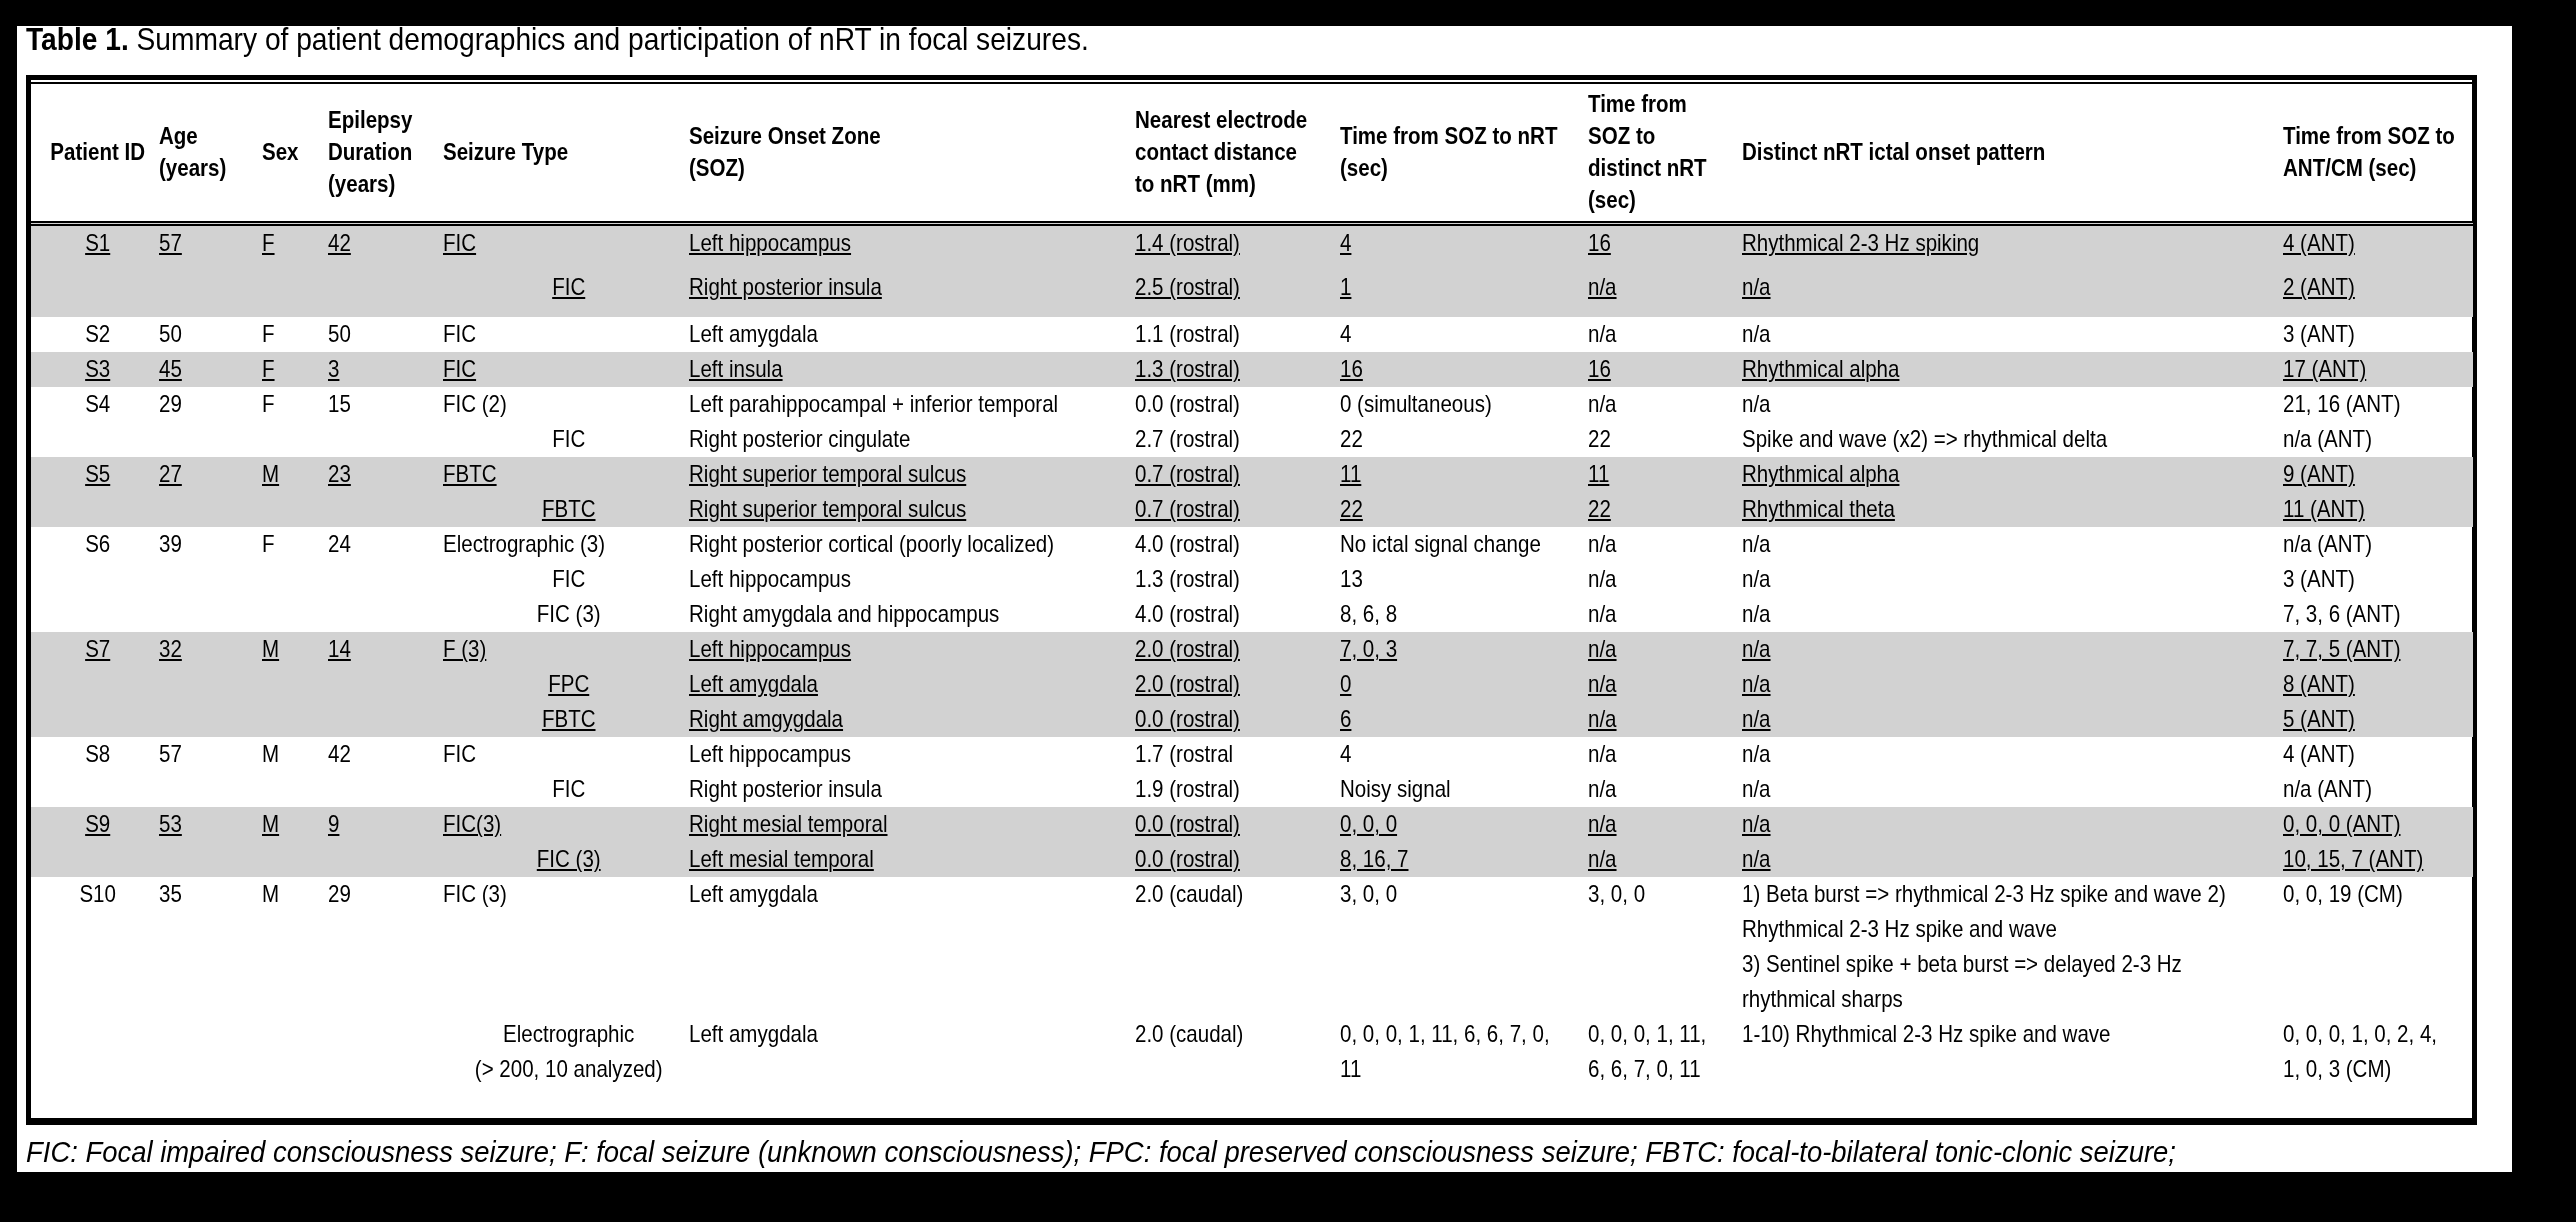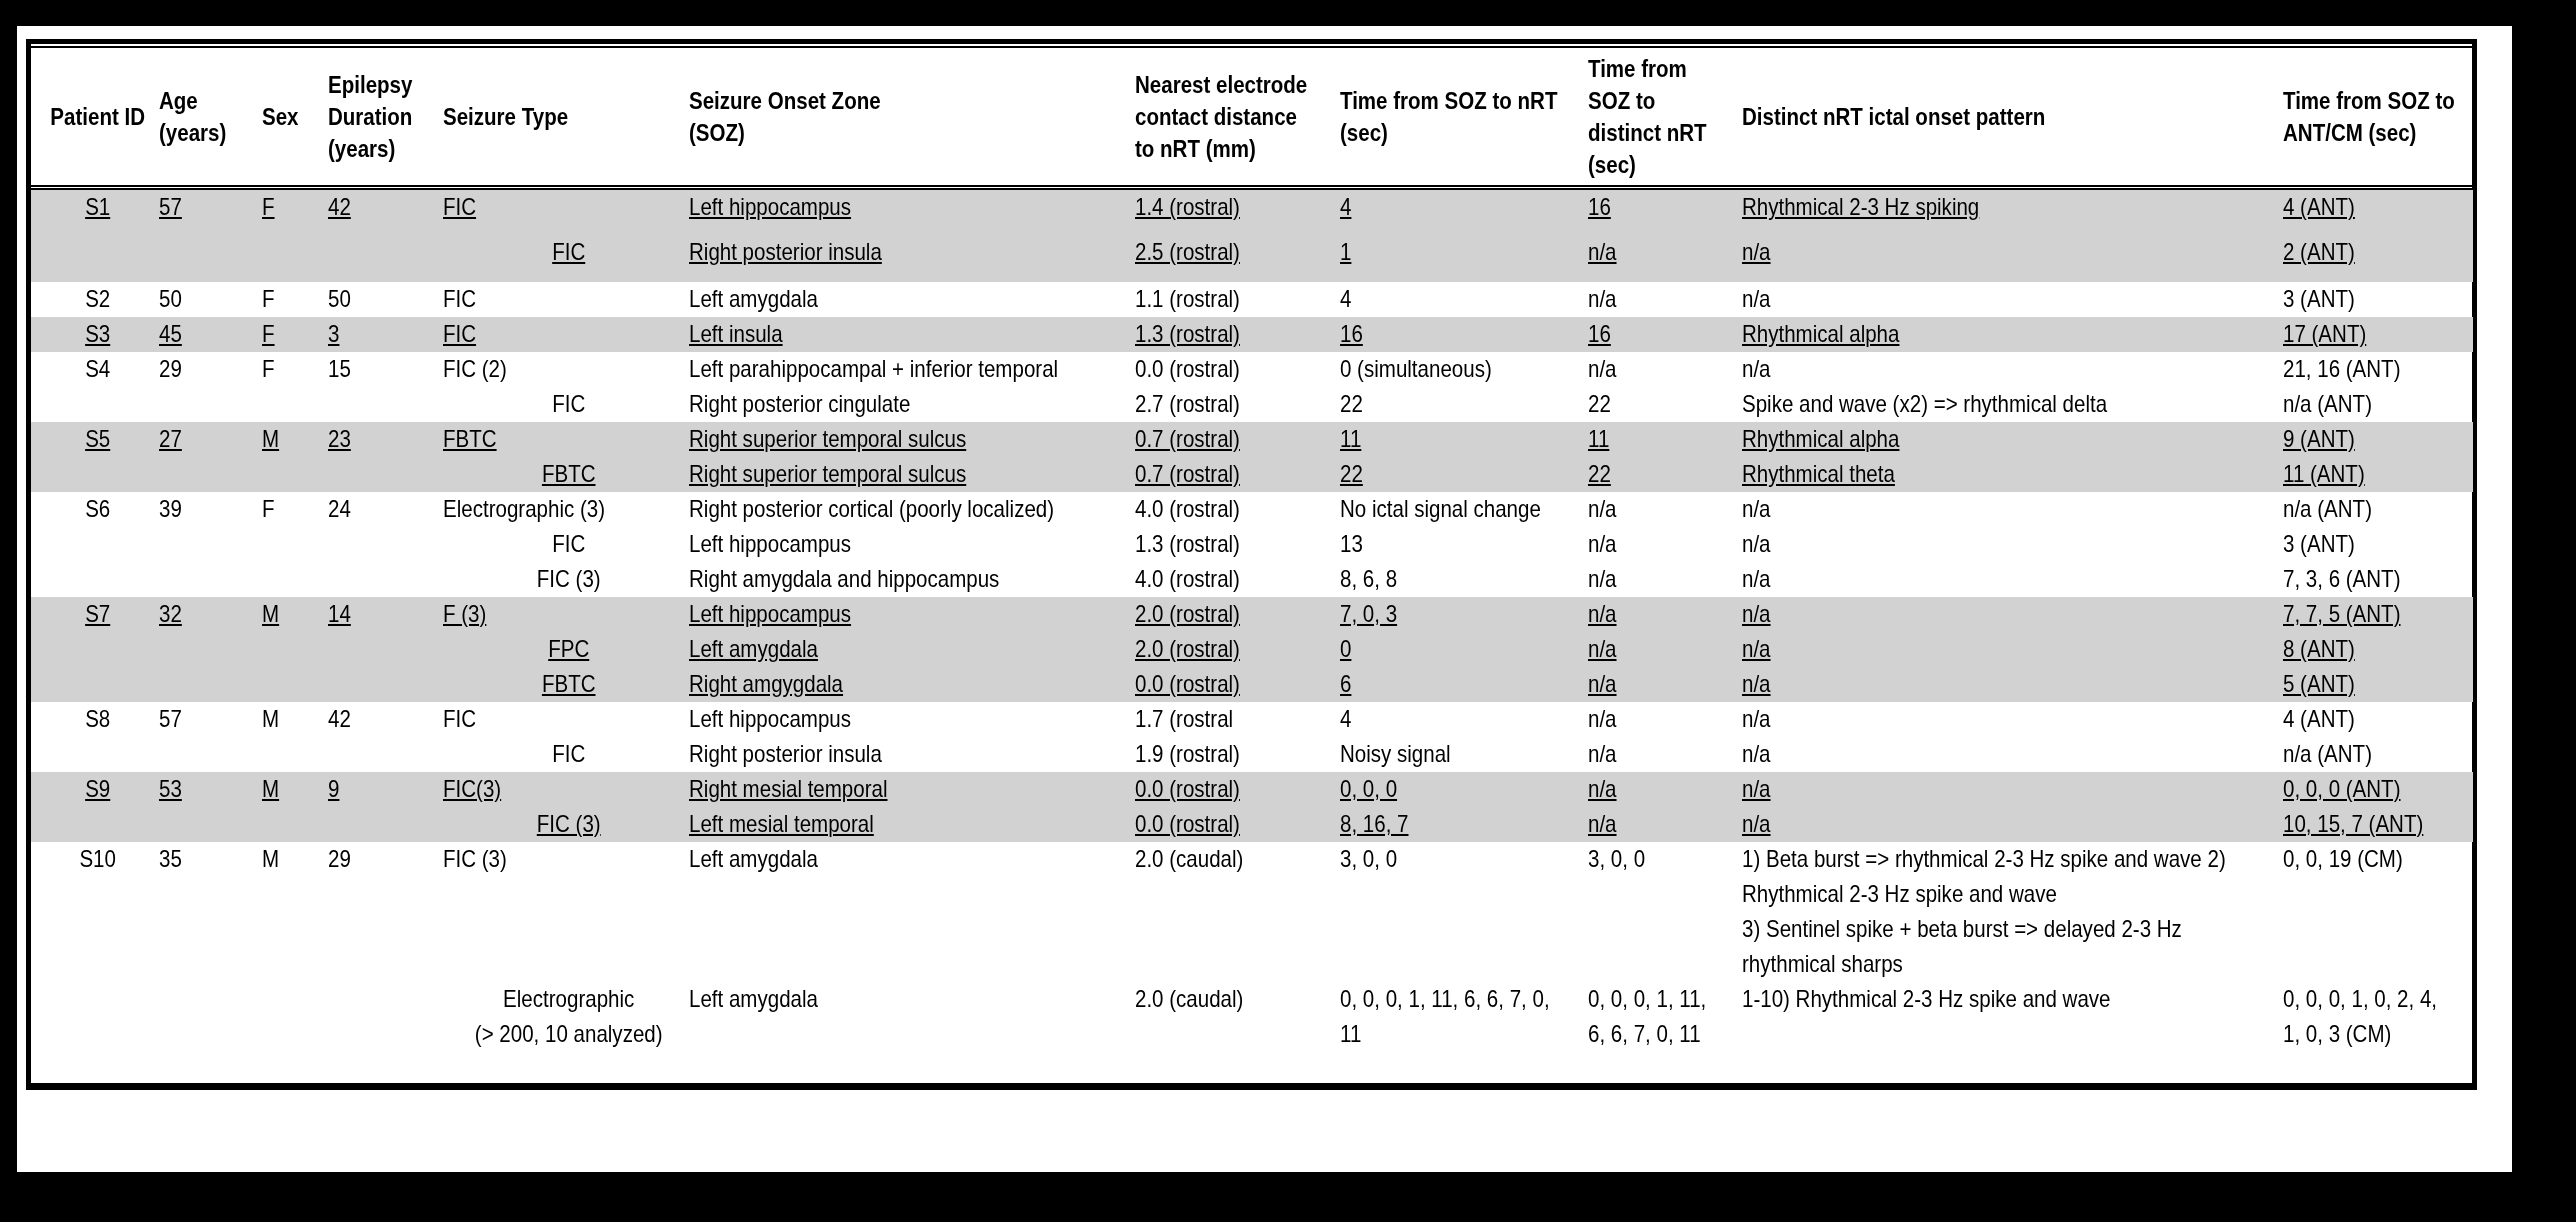--- a/index.html
+++ b/index.html
@@ -24,20 +24,23 @@
   tbody:last-child tr:last-child td{padding-bottom:31px;}
   .footnote{margin-top:8.3px;font-size:29.5px;font-style:italic;line-height:35px;white-space:nowrap;}
   .footnote .squeeze{transform:scaleX(.93);}
 </style>
 </head>
 <body>
 
 <div class="page">
   <div class="panel">
 
+    <div class="title">
+      <span class="squeeze"><b>Table 1.</b><span> Summary of patient demographics and participation of nRT in focal seizures.</span></span>
+    </div>
 
     <div class="tablewrap">
       <div class="topthin"></div>
       <table id="tbl">
         <colgroup>
           <col style="width:128px">
             <col style="width:103px">
             <col style="width:66px">
           <col style="width:115px">
             <col style="width:246px">
@@ -699,16 +702,19 @@
               </td>
               <td>
                 <div class="c">0, 0, 0, 1, 0, 2, 4,
 1, 0, 3 (CM)</div>
               </td>
             </tr>
           </tbody>
         </table>
     </div>
 
+    <div class="footnote">
+      <span class="squeeze">FIC: Focal impaired consciousness seizure; F: focal seizure (unknown consciousness); FPC: focal preserved consciousness seizure; FBTC: focal-to-bilateral tonic-clonic seizure;</span>
+    </div>
 
   </div>
 </div>
 
 
 </body></html>

